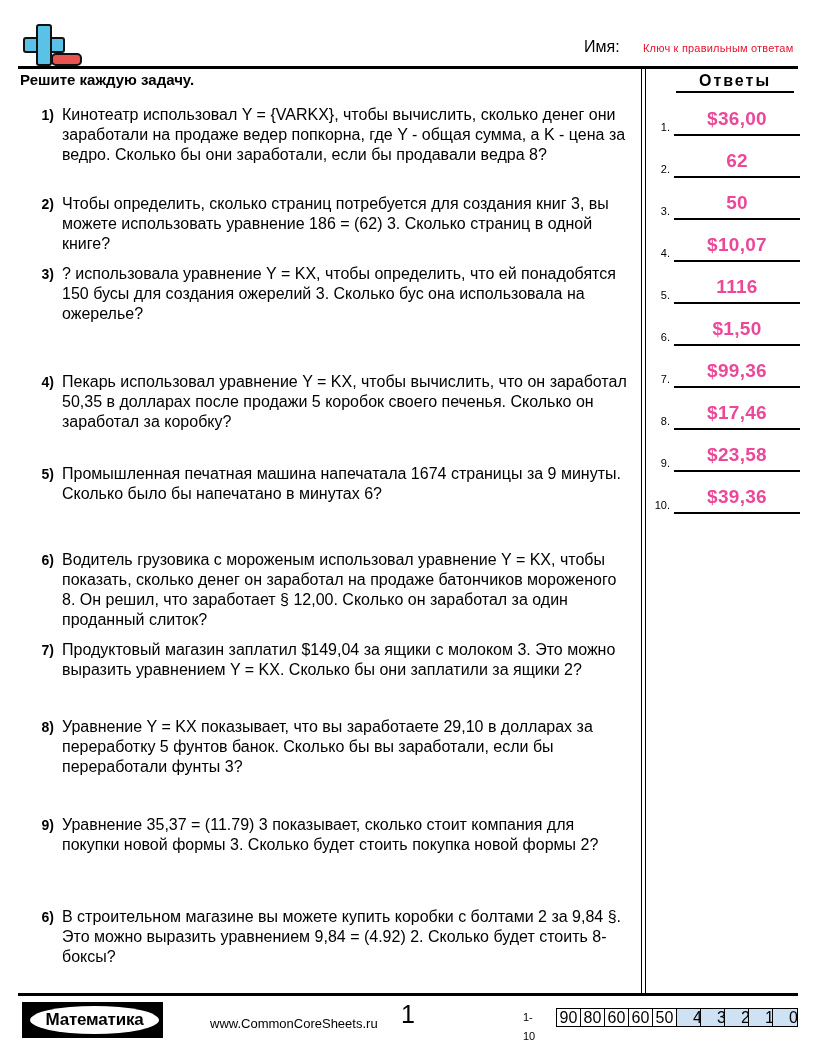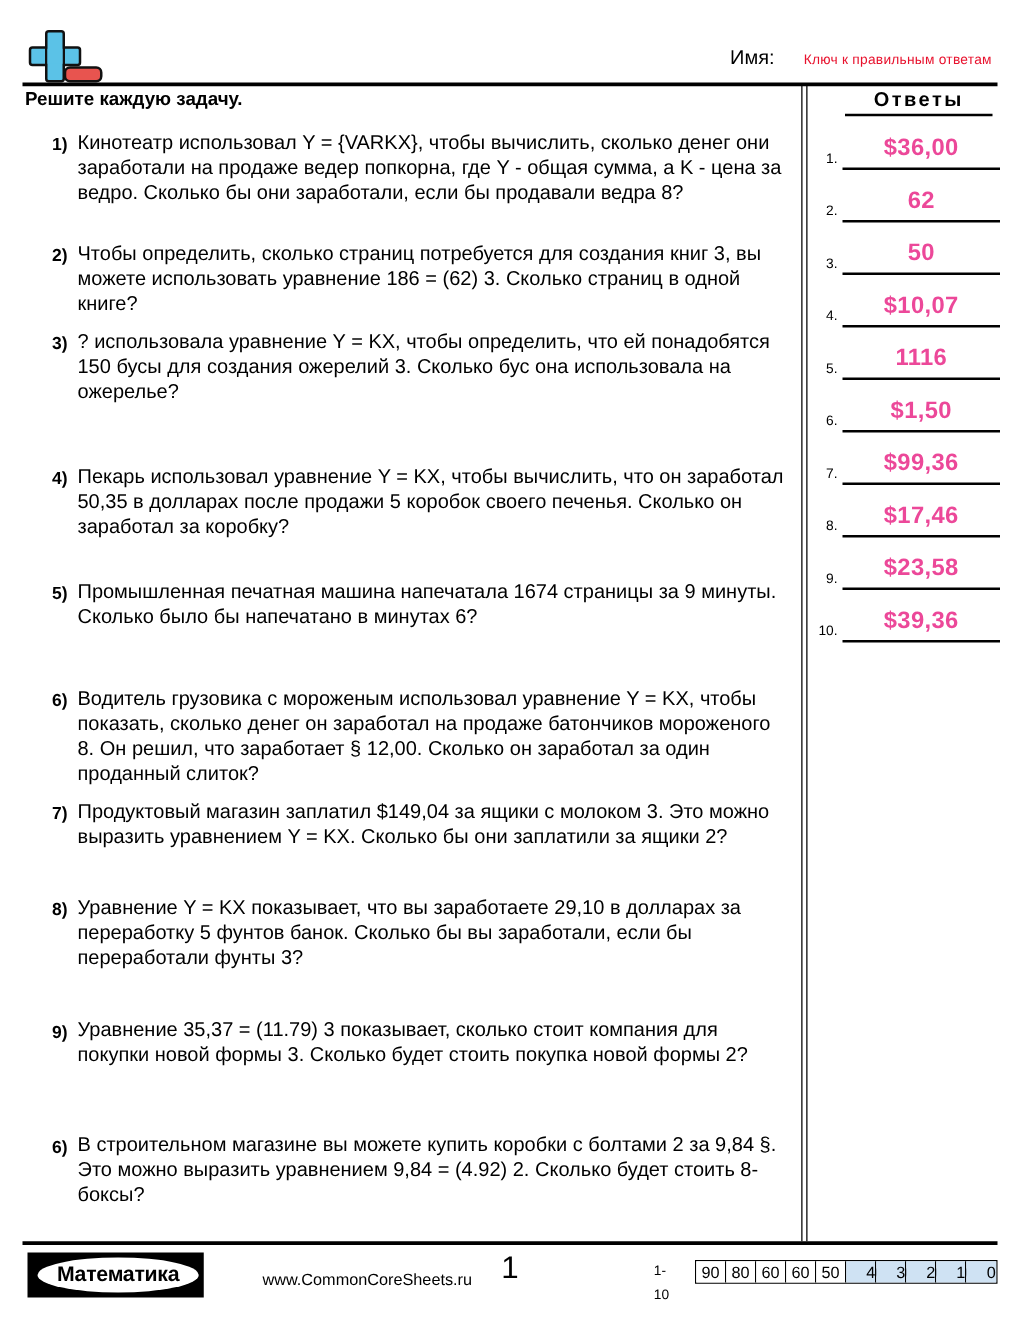--- a/index.html
+++ b/index.html
@@ -283,21 +283,21 @@
   .score-cells {
     display: flex;
     border: 1px solid #000;
     box-sizing: border-box;
     height: 19px;
   }
   .score-cell {
     width: 24px;
     border-right: 1px solid #000;
     box-sizing: border-box;
-    font-size: 13px;
+    font-size: 16px;
     line-height: 17px;
     text-align: center;
     background: #ffffff;
   }
   .score-cell:last-child { border-right: none; }
   .score-cell.hl { background: #CFE2F3; padding-left: 16px; }
 </style>
 </head>
 <body>
 

